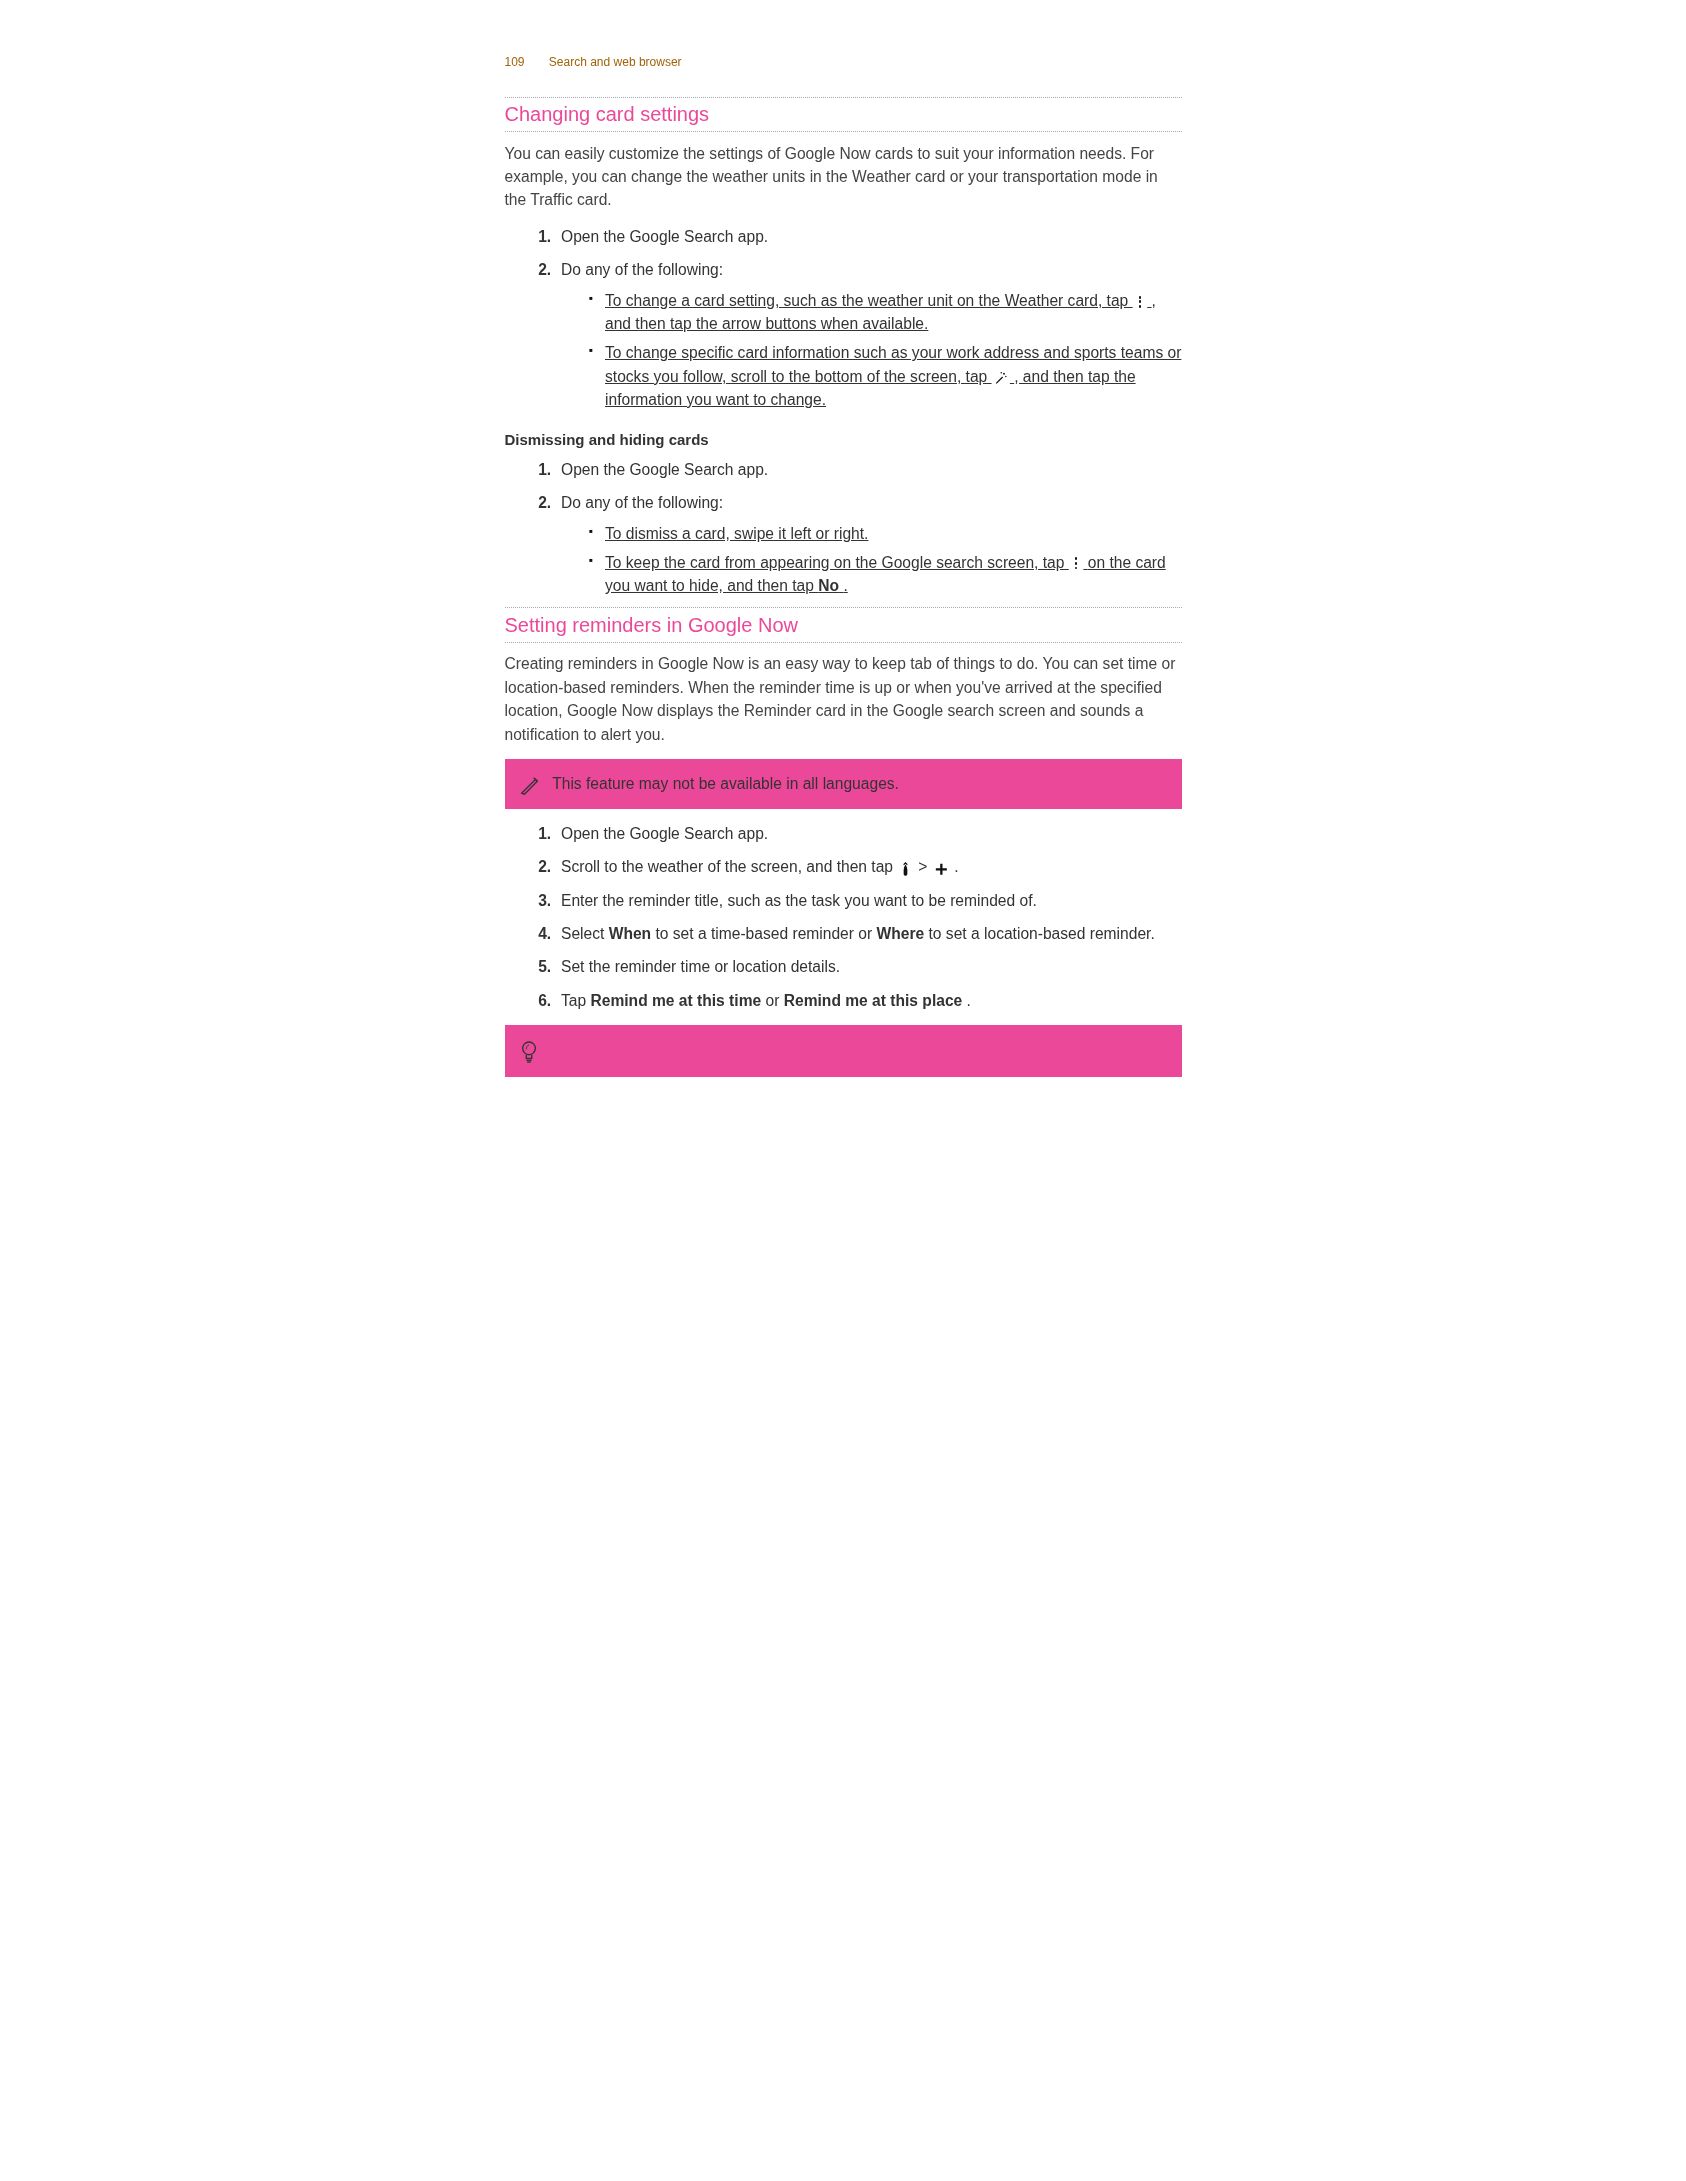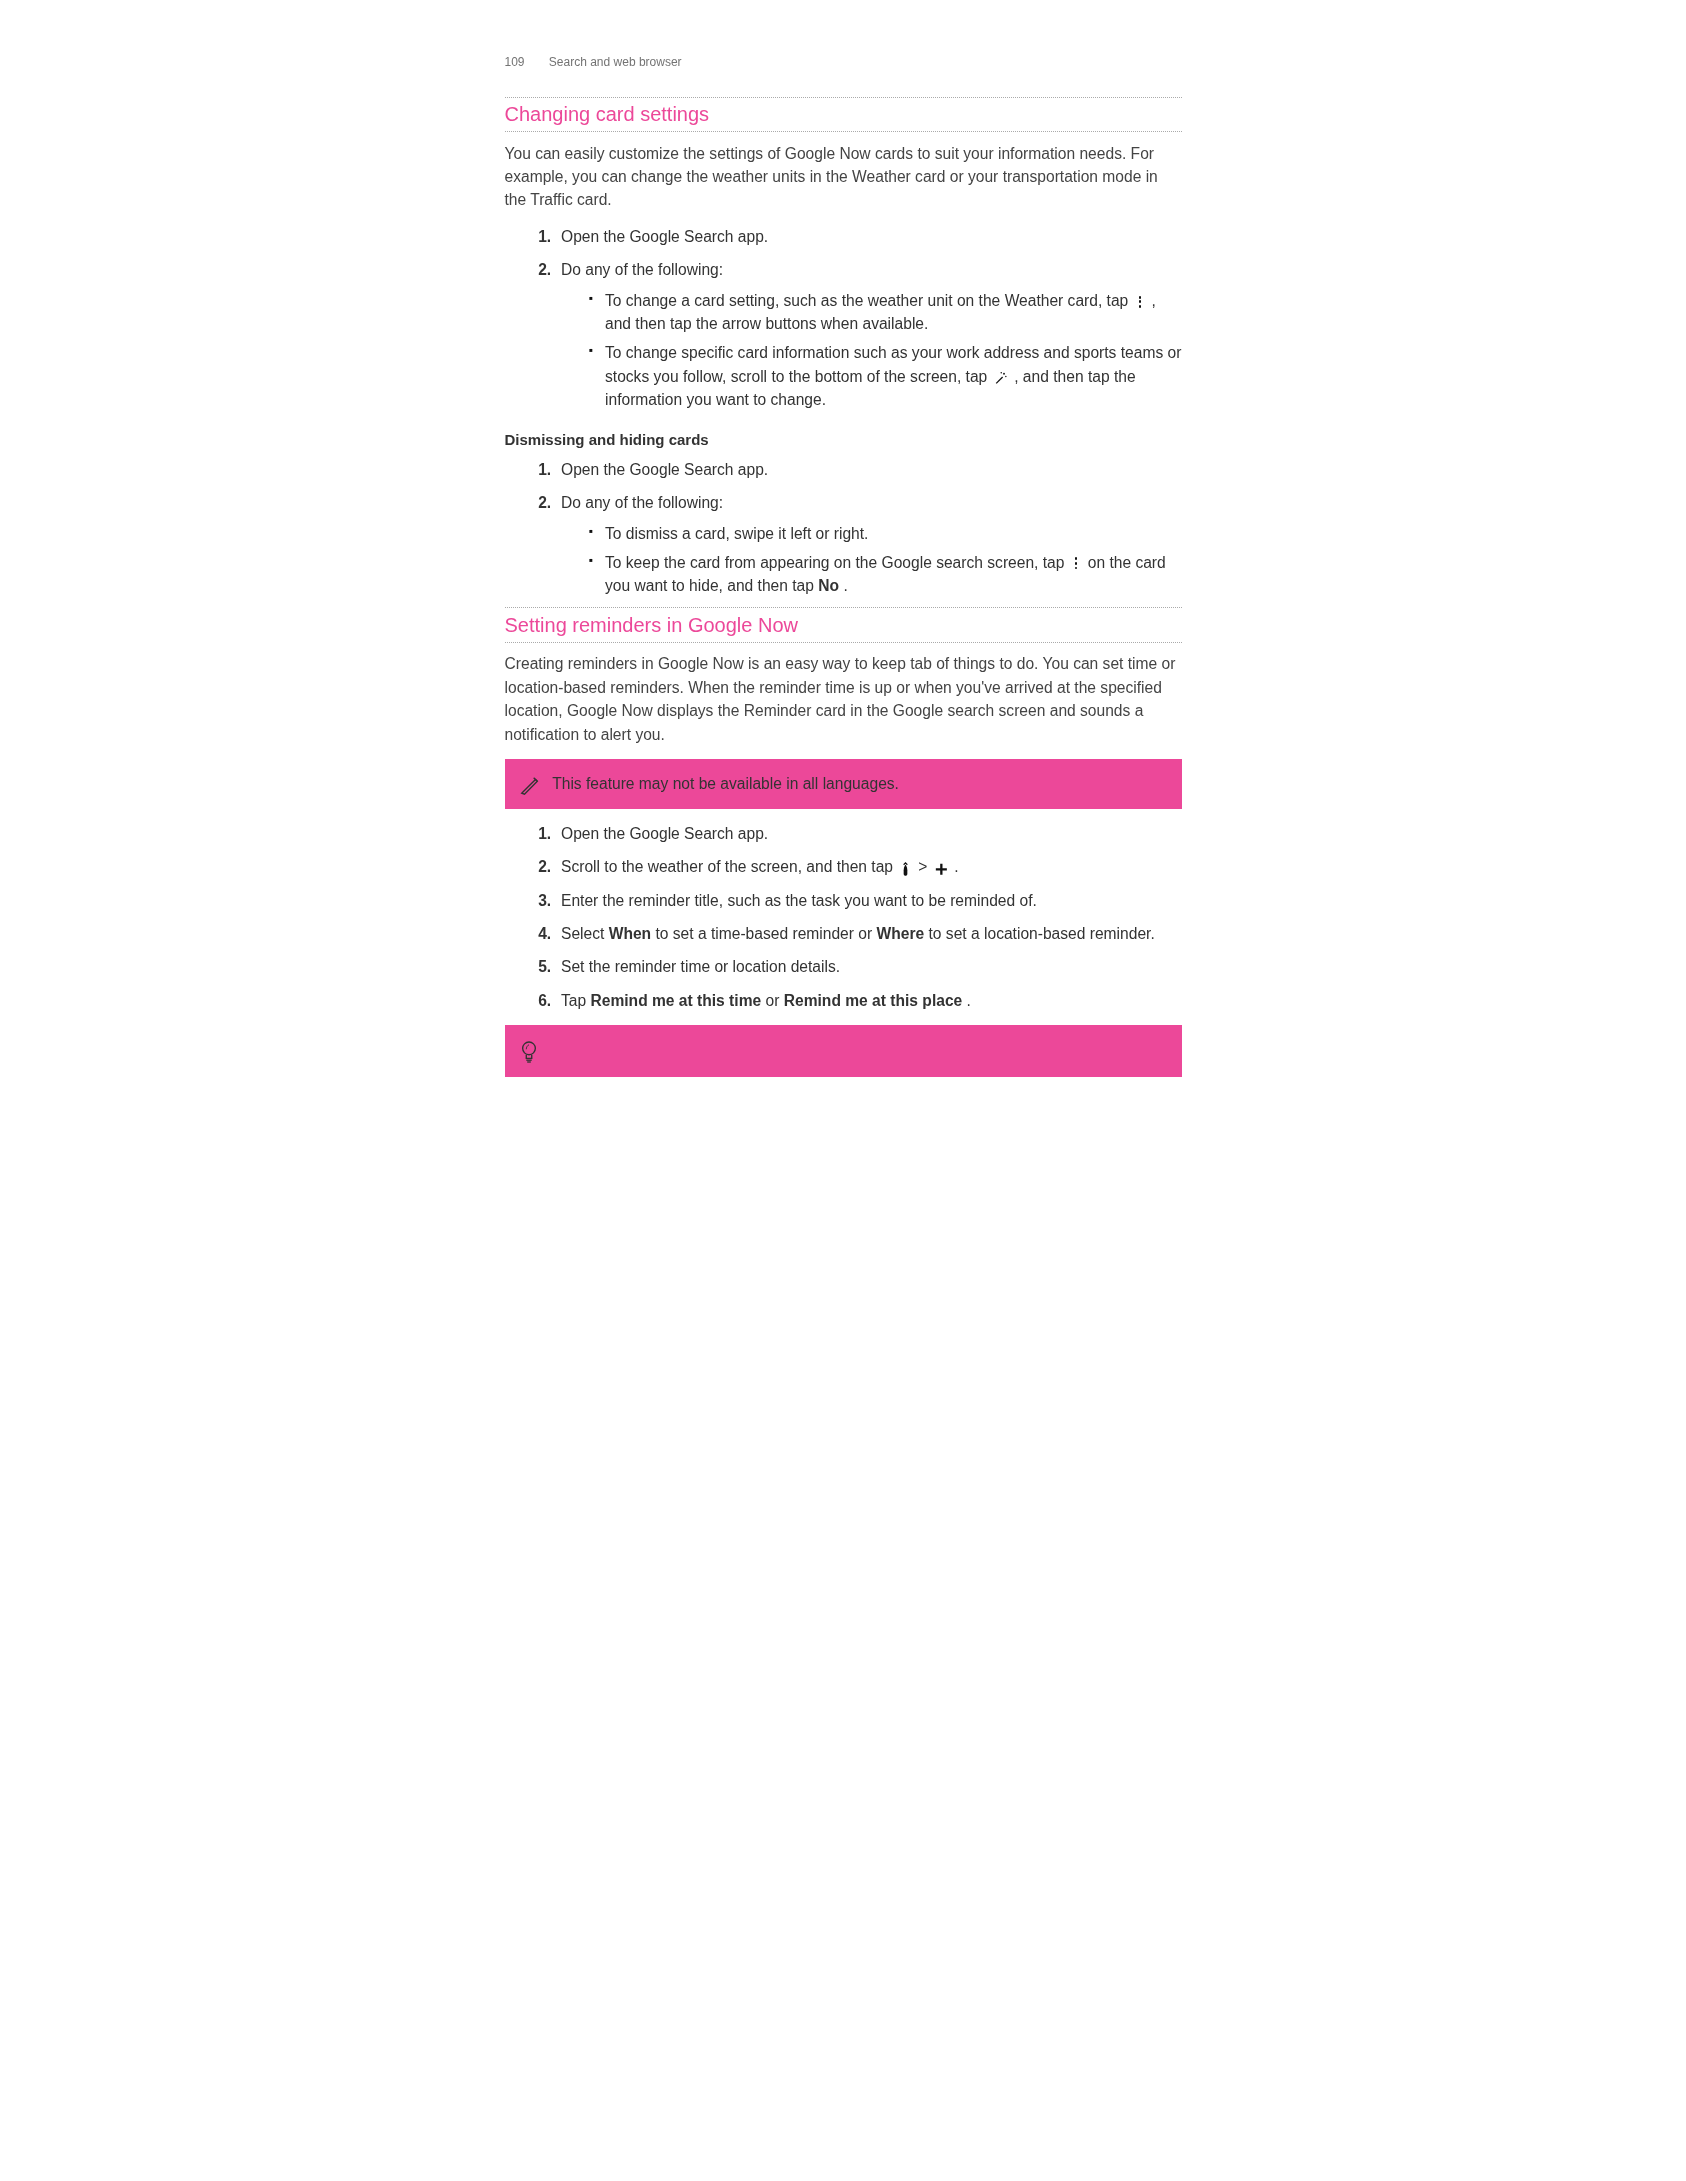--- a/index.html
+++ b/index.html
@@ -10,21 +10,21 @@
     background: #fff;
   }
   .page {
     width: 843px;
     margin: 0 auto;
     padding: 55px 83px 73px 83px;
     box-sizing: border-box;
   }
   .header-line {
     font-size: 12px;
-    color: #737373;
+    color: #a16207;
     margin-bottom: 27.5px;
   }
   .header-line .pgnum {
     display: inline-block;
     width: 41px;
   }
   .dotted-divider {
     border-top: 0.9px dotted #aaa;
     border-bottom: 0.9px dotted #aaa;
     padding: 3.7px 0;
@@ -63,20 +63,21 @@
     padding-left: 27.5px;
     margin: 7.3px 0 3.7px 0;
   }
   ul.bullets > li {
     font-size: 15.6px;
     line-height: 1.5;
     color: #333;
     margin-bottom: 5.5px;
     position: relative;
     padding-left: 16.5px;
+    text-decoration: underline;
   }
   ul.bullets > li::before {
     content: "▪";
     position: absolute;
     left: 0;
     top: 0;
     font-size: 12px;
     color: #111;
   }
   .sub-heading {

